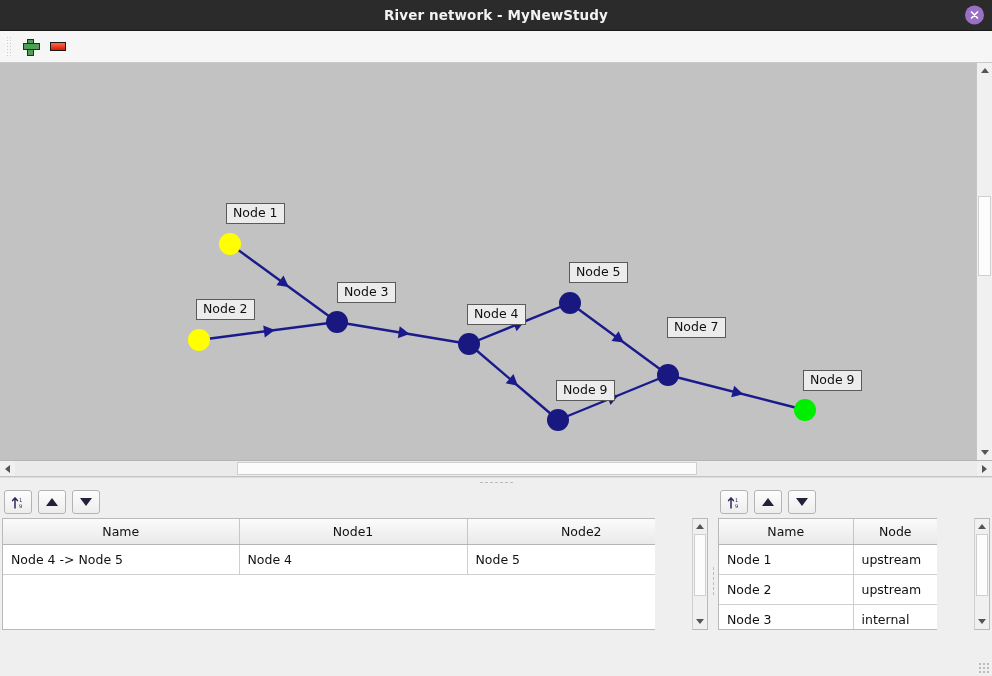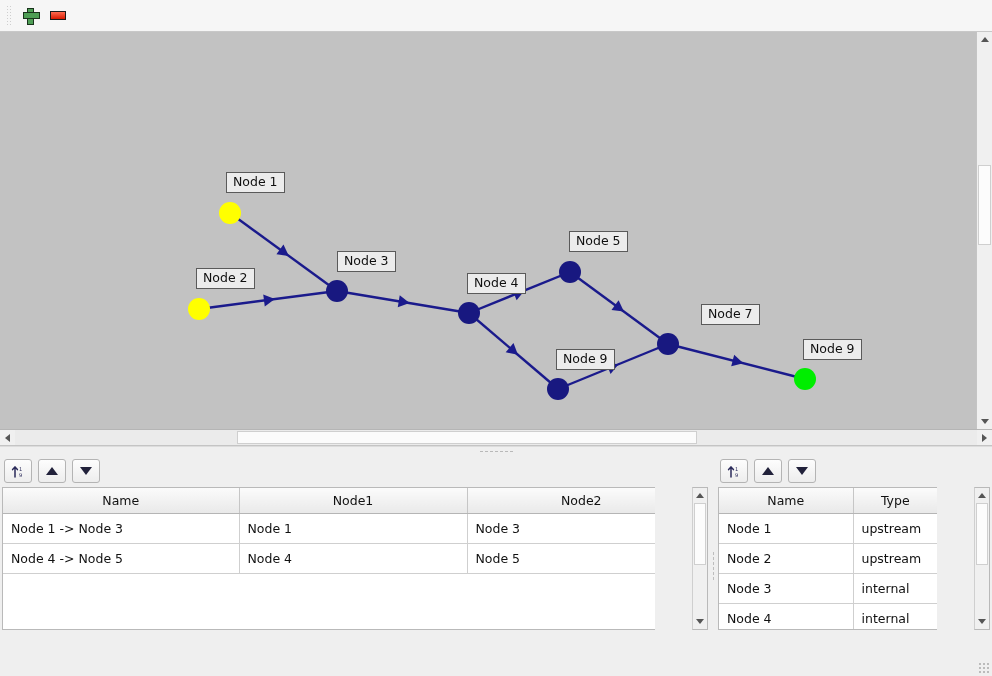--- a/index.html
+++ b/index.html
@@ -267,20 +267,28 @@
     width: 12px; height: 12px;
     background-image: radial-gradient(#bbb 40%, transparent 41%);
     background-size: 4px 4px;
   }
 </style>
 </head>
 <body>
 
 <div class="window">
 
+  <div class="titlebar">
+    <div class="title">River network - MyNewStudy</div>
+    <div class="close-btn">
+      <svg width="11" height="11" viewBox="0 0 11 11">
+        <path d="M2.5 2.5 L8.5 8.5 M8.5 2.5 L2.5 8.5" stroke="#ffffff" stroke-width="1.7" stroke-linecap="round"></path>
+      </svg>
+    </div>
+  </div>
 
   <div class="toolbar">
     <div class="tb-grip"></div>
     <div class="tb-btn">
       <span class="icon-plus"></span>
     </div>
     <div class="tb-btn">
       <span class="icon-minus-box"></span>
     </div>
   </div>
@@ -312,21 +320,21 @@
           <circle cx="558" cy="357" r="11" fill="#181880"></circle>
           <circle cx="668" cy="312" r="11" fill="#181880"></circle>
           <circle cx="805" cy="347" r="11" fill="#00ee00"></circle>
         </svg>
     <div class="node-label" style="left: 226px; top: 140px;">Node 1</div>
         <div class="node-label" style="left: 196px; top: 236px;">Node 2</div>
         <div class="node-label" style="left: 337px; top: 219px;">Node 3</div>
         <div class="node-label" style="left: 467px; top: 241px;">Node 4</div>
         <div class="node-label" style="left: 569px; top: 199px;">Node 5</div>
         <div class="node-label" style="left: 556px; top: 317px;">Node 9</div>
-        <div class="node-label" style="left: 667px; top: 272px; margin-left: 34px;">Node 7</div>
+        <div class="node-label" style="left: 667px; top: 254px;">Node 7</div>
         <div class="node-label" style="left: 803px; top: 307px;">Node 9</div>
       </div>
     <div class="vscroll">
       <div class="sb-arrow">
           <span class="tri tri-up"></span>
         </div>
       <div class="sb-track">
         <div class="sb-thumb" style="top:118px;height:80px;"></div>
       </div>
       <div class="sb-arrow">
@@ -379,25 +387,20 @@
               </colgroup>
             <thead>
               <tr>
                 <th>Name</th>
                 <th>Node1</th>
                 <th>Node2</th>
               </tr>
             </thead>
             <tbody id="branch-body">
                 <tr>
-                  <td>Node 1 -&gt; Node 3</td>
-                  <td>Node 1</td>
-                  <td>Node 3</td>
-                </tr>
-                <tr>
                   <td>Node 4 -&gt; Node 5</td>
                   <td>Node 4</td>
                   <td>Node 5</td>
                 </tr>
               </tbody>
           </table>
         </div>
         <div class="table-vscroll">
           <div class="sb-arrow">
               <span class="tri tri-up"></span>
@@ -436,21 +439,21 @@
       <div class="table-area">
         <div class="table-scrollhost">
           <table class="grid">
             <colgroup>
                 <col style="width:134px">
                 <col style="width:auto">
               </colgroup>
             <thead>
               <tr>
                 <th>Name</th>
-                <th>Type</th>
+                <th>Node</th>
               </tr>
             </thead>
             <tbody id="node-body">
                 <tr>
                   <td>Node 1</td>
                   <td>upstream</td>
                 </tr>
                 <tr>
                   <td>Node 2</td>
                   <td>upstream</td>

